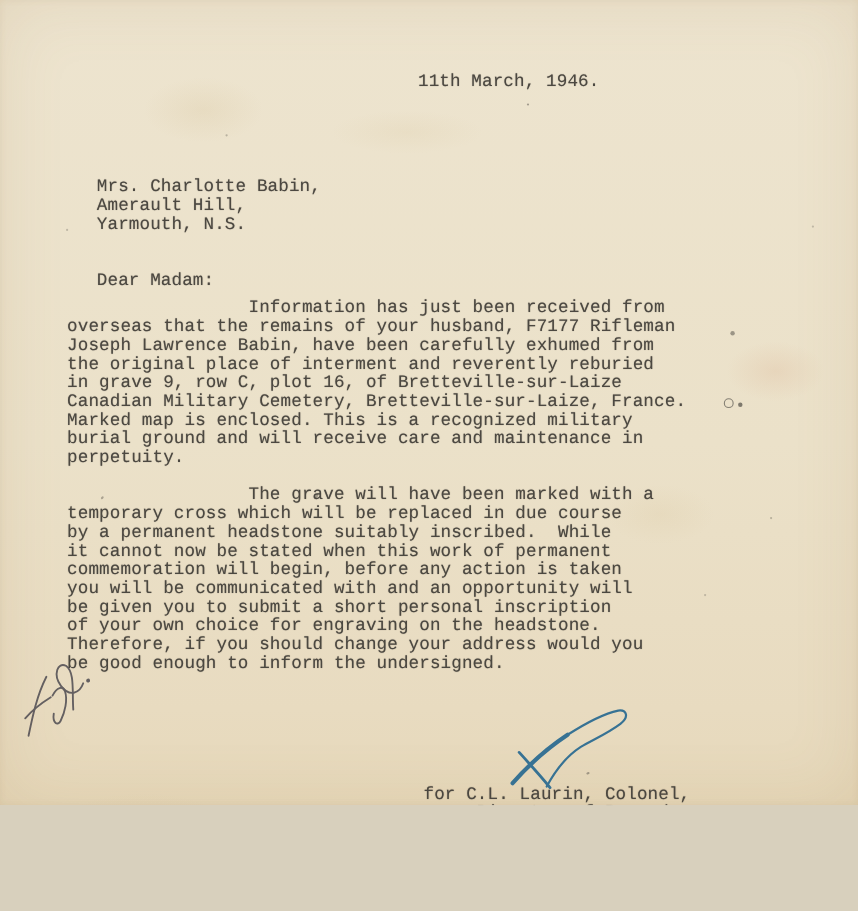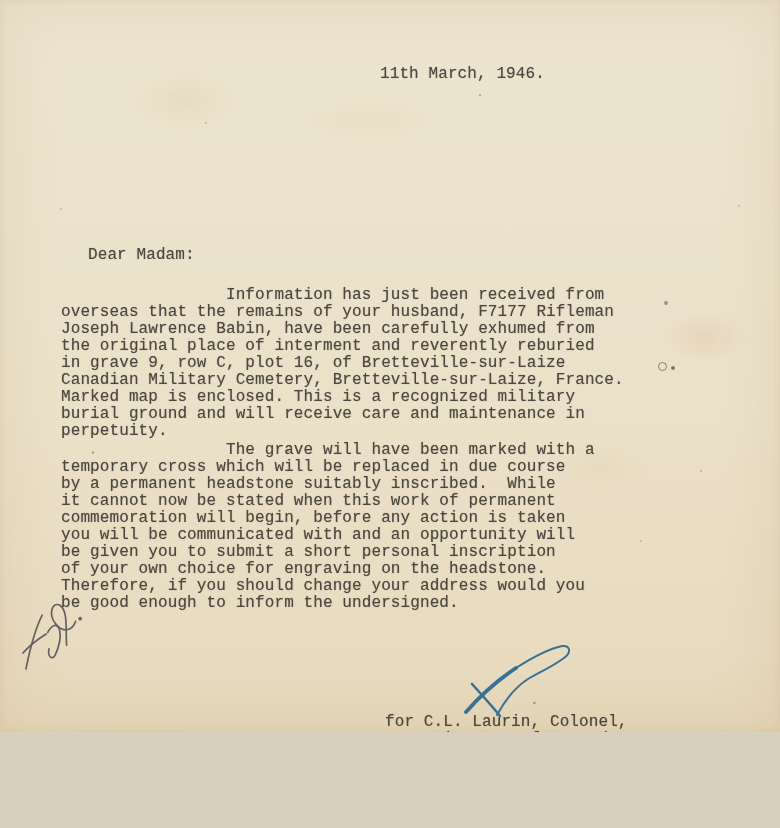--- a/index.html
+++ b/index.html
@@ -72,24 +72,27 @@
   <div class="speck" style="left:700px;top:470px;width:2px;height:2px;opacity:.35"></div>
   <div class="speck" style="left:156px;top:252px;width:2px;height:2px;opacity:.3"></div>
   <div class="speck" style="left:420px;top:788px;width:2px;height:2px;opacity:.4"></div>
   <div class="speck" style="left:550px;top:793px;width:2px;height:2px;opacity:.4"></div>
   <div class="speck" style="left:738px;top:205px;width:2px;height:2px;opacity:.3"></div>
   <div class="speck" style="left:60px;top:208px;width:2px;height:2px;opacity:.3"></div>
   <div class="speck" style="left:640px;top:540px;width:2px;height:2px;opacity:.3"></div>
 
   <div class="typed" style="left:380px;top:66px;">11th March, 1946.</div>
 
+  <div class="typed" style="left:88px;top:162px;">Mrs. Charlotte Babin,
+Amerault Hill,
+Yarmouth, N.S.</div>
 
   <div class="typed" style="left:88px;top:231px;margin-top:16px;">Dear Madam:</div>
 
-  <div class="typed" style="left:61px;top:287px;">                 Information has just been received from
+  <div class="typed" style="left:61px;top:272px;">                 Information has just been received from
 overseas that the remains of your husband, F7177 Rifleman
 Joseph Lawrence Babin, have been carefully exhumed from
 the original place of interment and reverently reburied
 in grave 9, row C, plot 16, of Bretteville-sur-Laize
 Canadian Military Cemetery, Bretteville-sur-Laize, France.
 Marked map is enclosed. This is a recognized military
 burial ground and will receive care and maintenance in
 perpetuity.</div>
 
   <div class="typed" style="left:61px;top:442px;">                 The grave will have been marked with a

